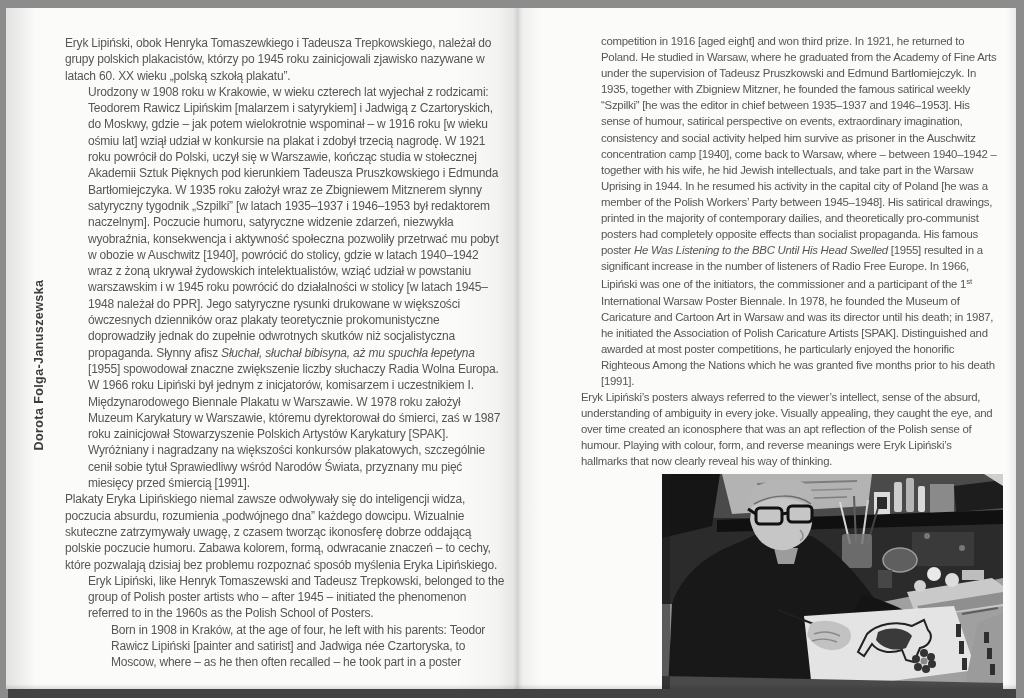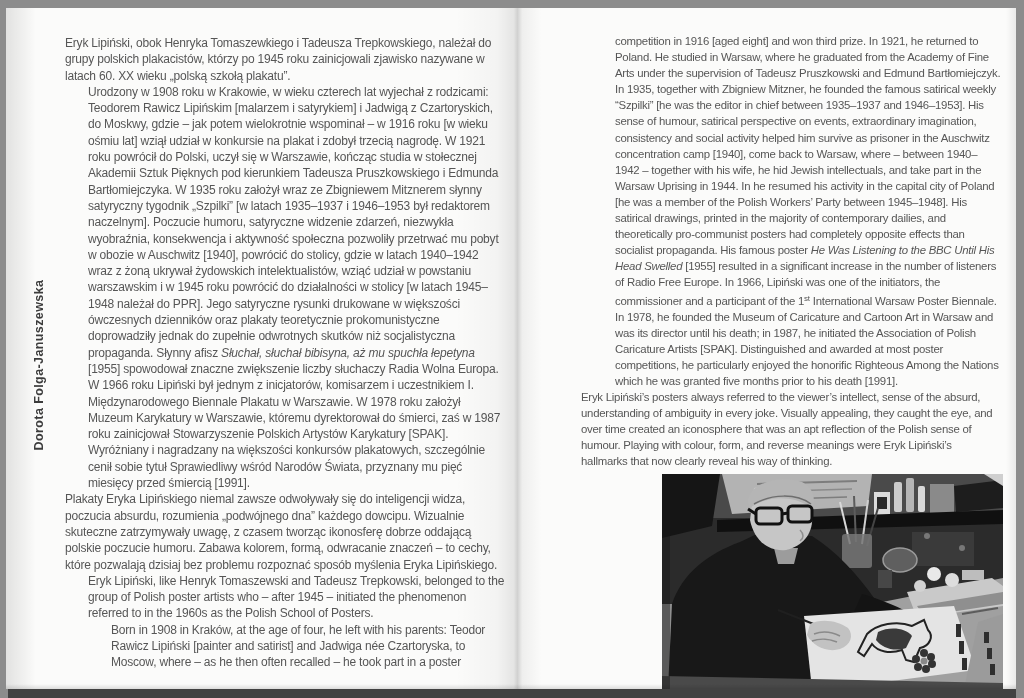--- a/index.html
+++ b/index.html
@@ -23,21 +23,21 @@
     transform:rotate(-90deg);text-align:center;white-space:nowrap;
     font-weight:bold;font-size:12.5px;letter-spacing:0.4px;color:#3c3c3c;}
   .copy{color:#565656;text-align:left;}
   .copy-left{position:absolute;left:59px;top:27px;width:441px;
     font-size:12px;line-height:16.3px;letter-spacing:-0.2px;}
   .copy-right{position:absolute;left:70px;top:25px;width:420px;
     font-size:11.4px;line-height:16.1px;letter-spacing:-0.25px;}
   .para{margin:0;padding:0;}
   .indent-1{margin-left:23px;}
   .indent-2{margin-left:46px;}
-  .rindent{margin-left:34px;}
+  .rindent{margin-left:20px;}
   .italic{font-style:italic;}
   .sup{font-size:8px;vertical-align:4px;}
   .photo{position:absolute;left:151px;top:466px;width:341px;height:215px;margin:0;overflow:hidden;}
   .photo svg{display:block;}
 </style>
 </head>
 <body>
 
 <div class="stage">
   <div class="book">

